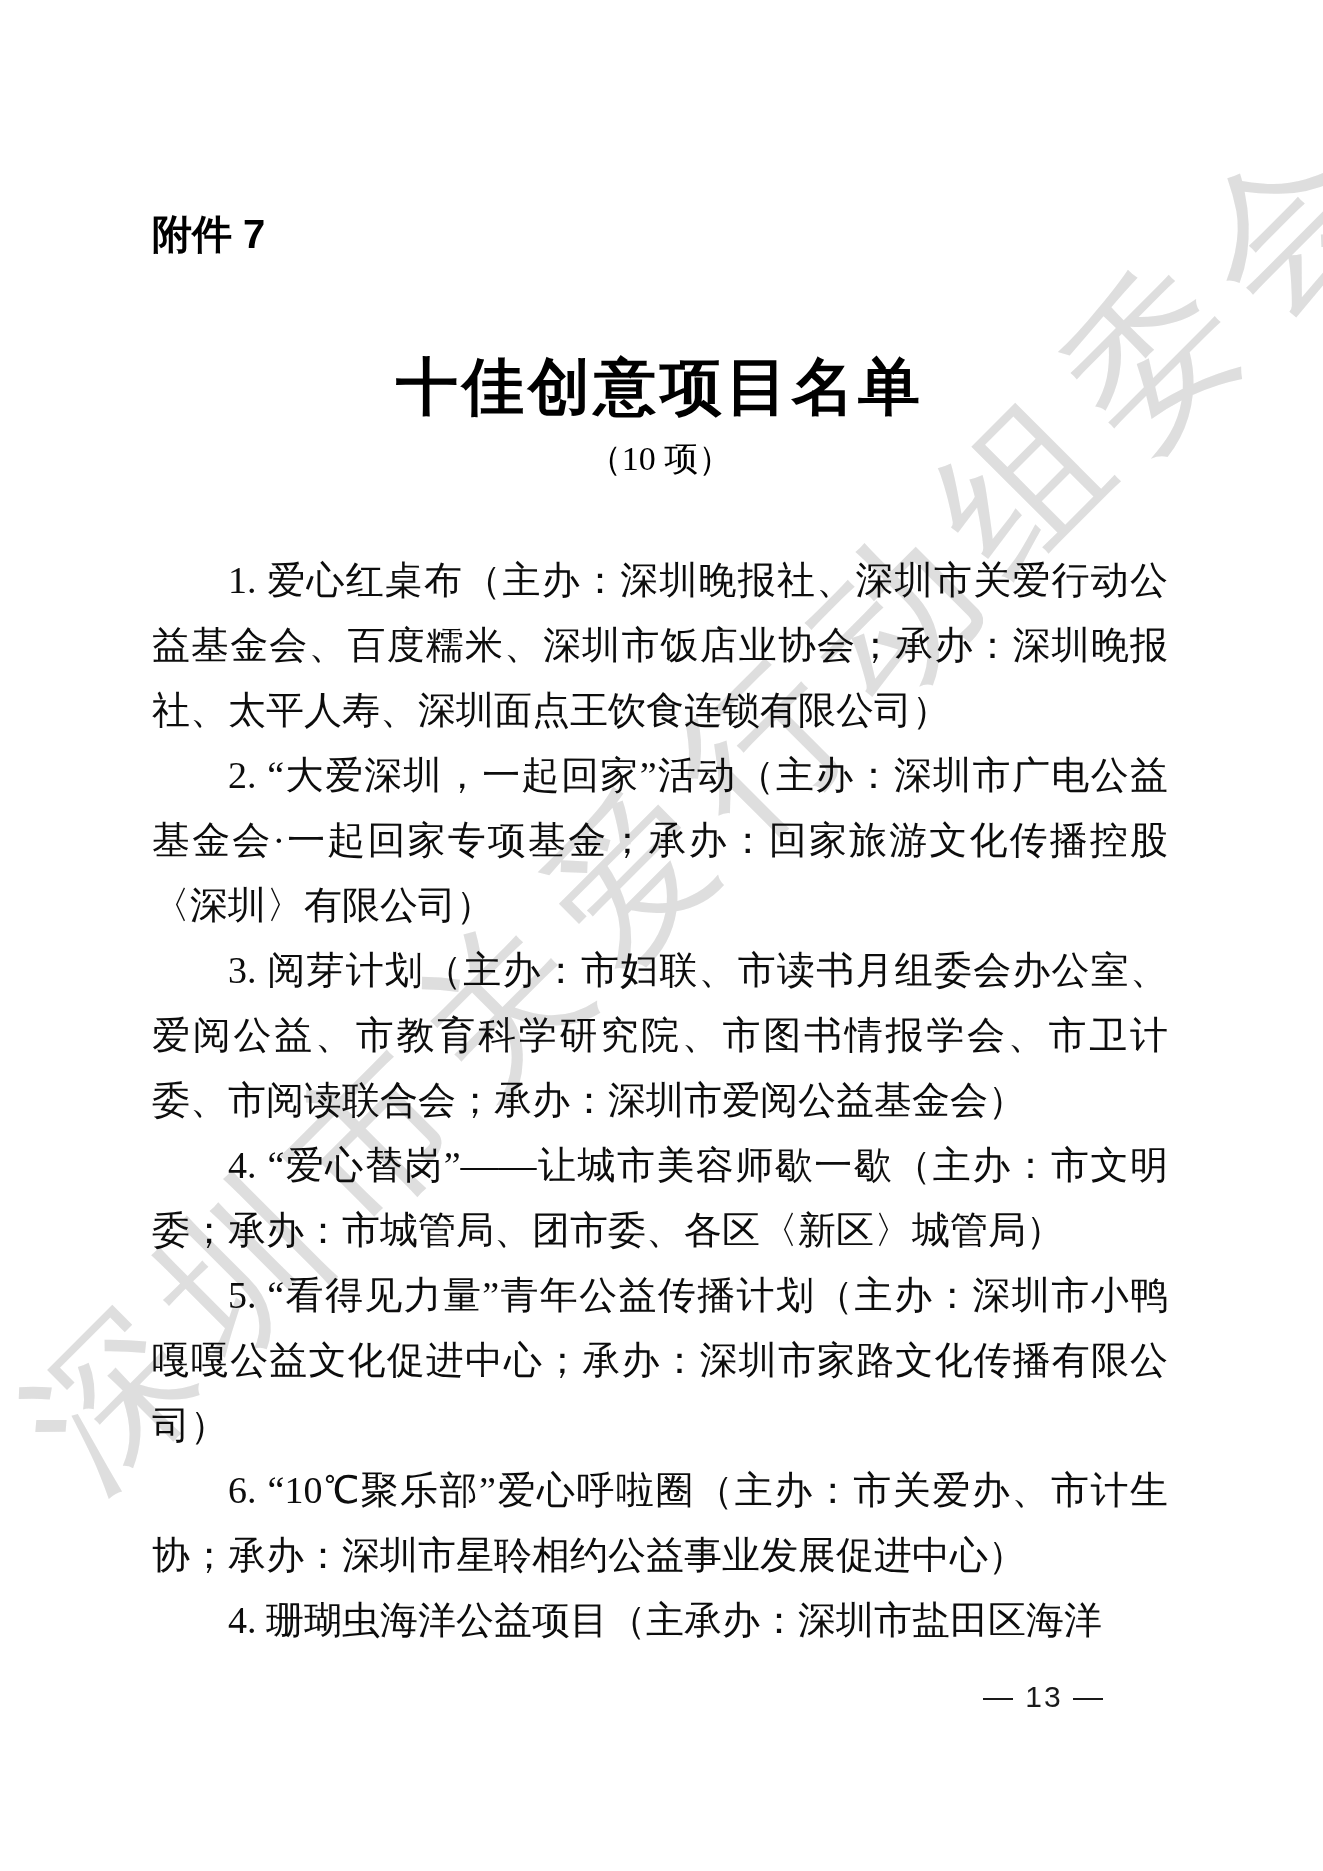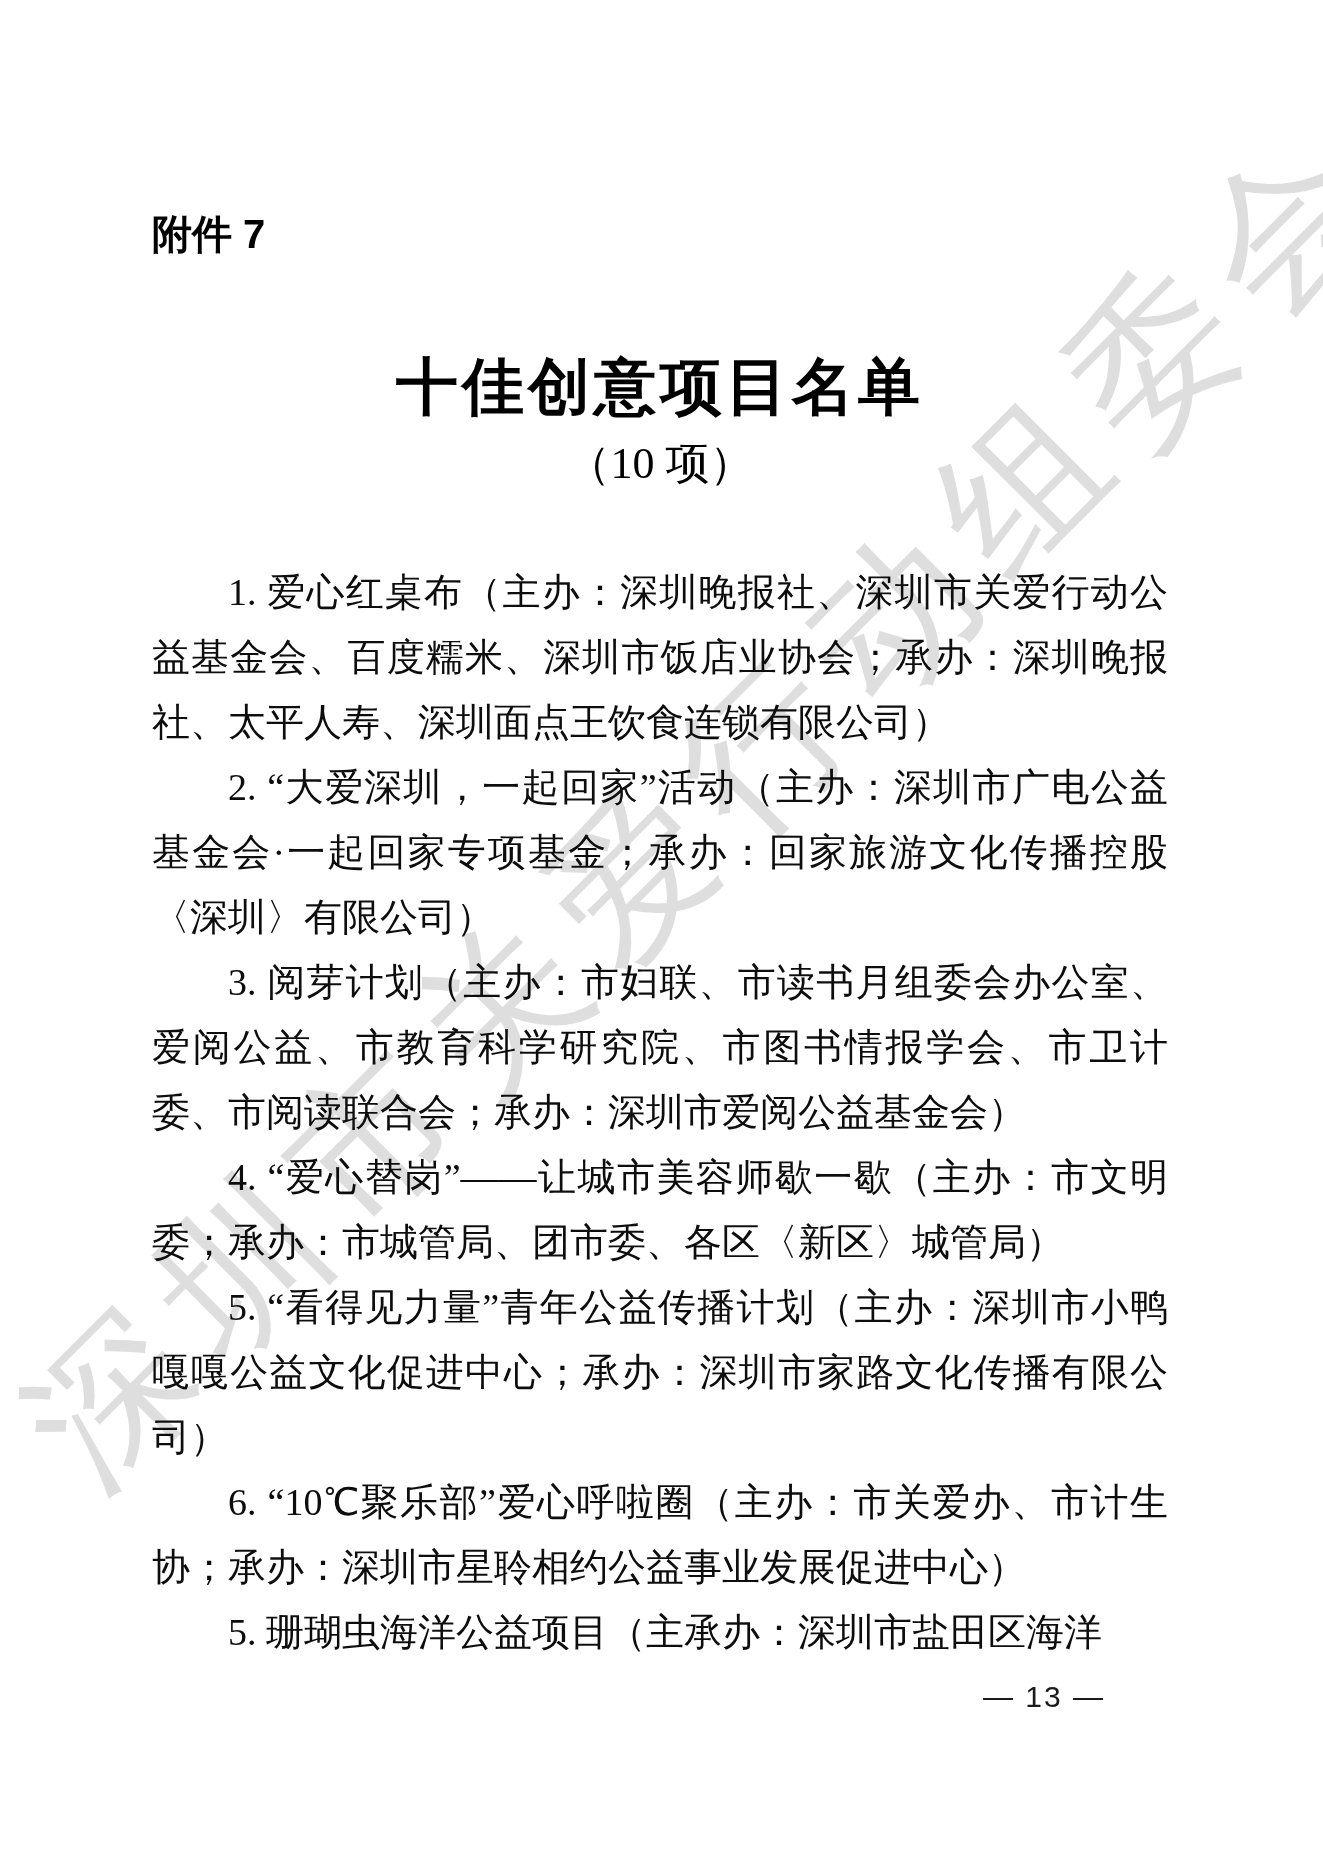--- a/index.html
+++ b/index.html
@@ -53,21 +53,21 @@
     font-size: 62px;
     font-weight: bold;
     letter-spacing: 4px;
     color: #000000;
     line-height: 1.15;
     font-family: "Liberation Serif", serif;
   }
   .doc-subtitle {
     margin-top: 16px;
     text-align: center;
-    font-size: 44px;
+    font-size: 34px;
     color: #000000;
     line-height: 1.15;
   }
   .body-list {
     margin-top: 70px;
     font-size: 38px;
     line-height: 65px;
     text-align: justify;
     color: #0d0d0d;
   }
@@ -101,20 +101,20 @@
 
     <div class="doc-subtitle">（10 项）</div>
 
     <div class="body-list">
       <p>1. 爱心红桌布（主办：深圳晚报社、深圳市关爱行动公益基金会、百度糯米、深圳市饭店业协会；承办：深圳晚报社、太平人寿、深圳面点王饮食连锁有限公司）</p>
       <p>2. “大爱深圳，一起回家”活动（主办：深圳市广电公益基金会·一起回家专项基金；承办：回家旅游文化传播控股〈深圳〉有限公司）</p>
       <p>3. 阅芽计划（主办：市妇联、市读书月组委会办公室、爱阅公益、市教育科学研究院、市图书情报学会、市卫计委、市阅读联合会；承办：深圳市爱阅公益基金会）</p>
       <p>4. “爱心替岗”——让城市美容师歇一歇（主办：市文明委；承办：市城管局、团市委、各区〈新区〉城管局）</p>
       <p>5. “看得见力量”青年公益传播计划（主办：深圳市小鸭嘎嘎公益文化促进中心；承办：深圳市家路文化传播有限公司）</p>
       <p>6. “10℃聚乐部”爱心呼啦圈（主办：市关爱办、市计生协；承办：深圳市星聆相约公益事业发展促进中心）</p>
-      <p>5. 珊瑚虫海洋公益项目（主承办：深圳市盐田区海洋</p>
+      <p>4. 珊瑚虫海洋公益项目（主承办：深圳市盐田区海洋</p>
     </div>
 
   </div>
 
   <div class="page-number">— 13 —</div>
 
 </div>
 
 </body></html>

